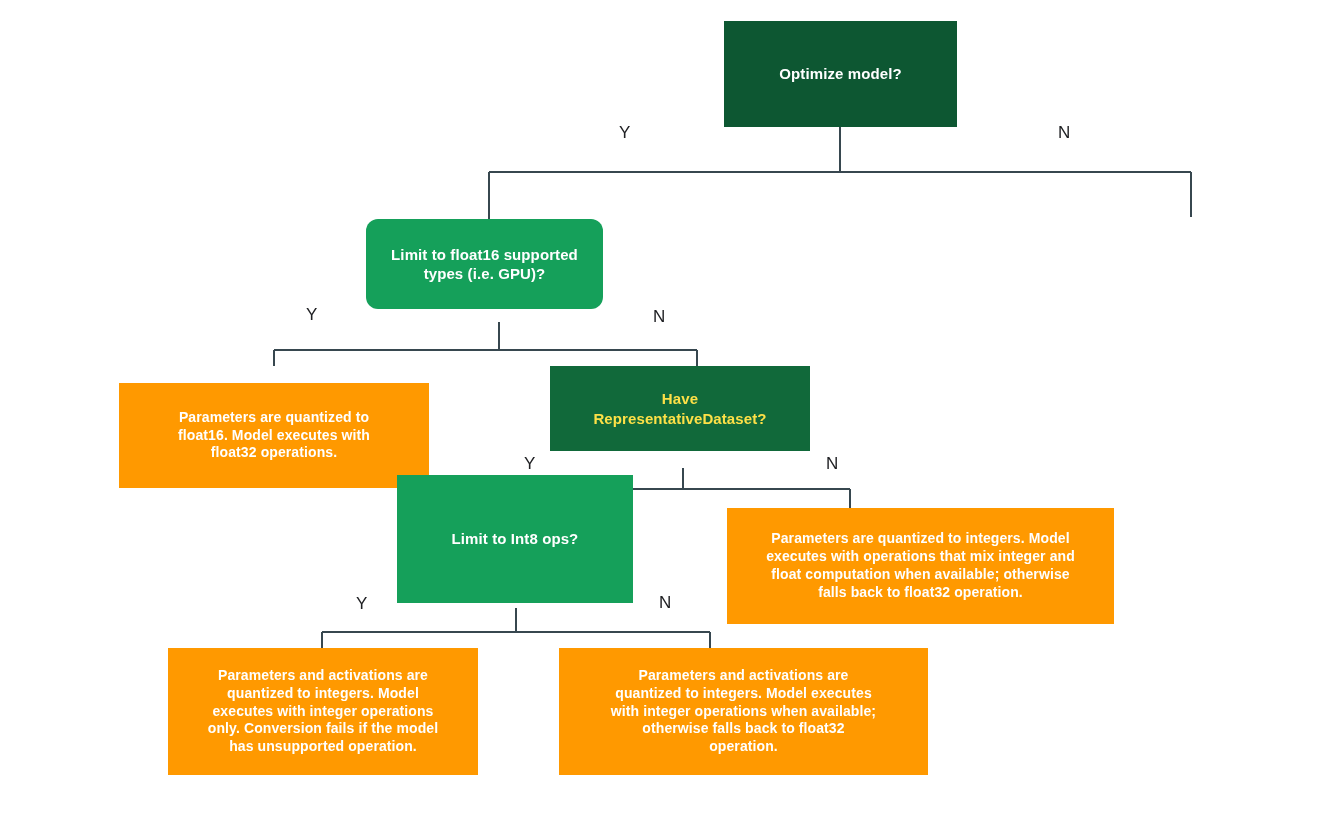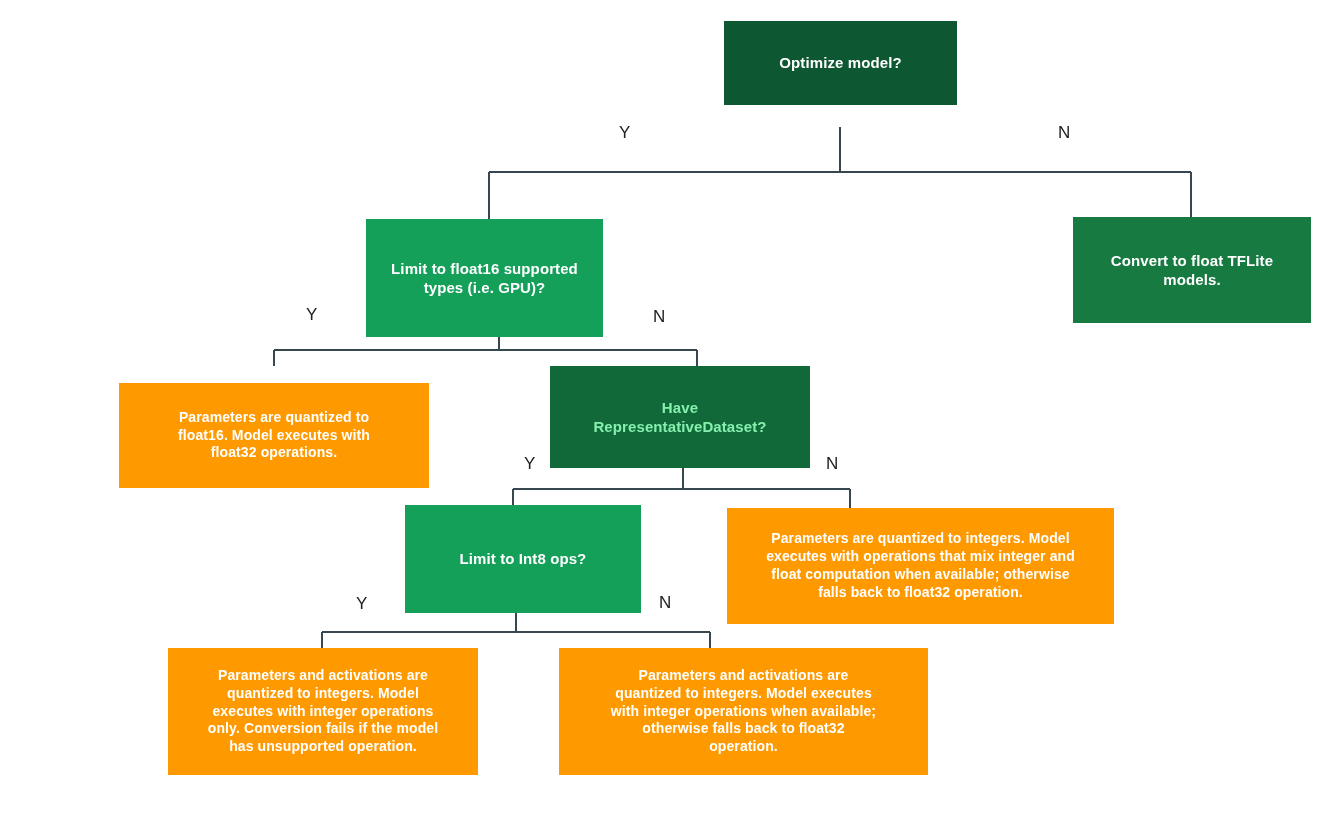--- a/index.html
+++ b/index.html
@@ -78,46 +78,42 @@
       <path d="M 513,489 L 513,505"></path>
       <path d="M 850,489 L 850,508"></path>
 
       <path d="M 516,608 L 516,632"></path>
       <path d="M 322,632 L 710,632"></path>
       <path d="M 322,632 L 322,648"></path>
       <path d="M 710,632 L 710,648"></path>
     </g>
   </svg>
 
-  <div class="node" id="node-optimize-model" style="left: 724px; top: 21px; width: 233px; height: 84px; background: rgb(13, 87, 50); font-size: 15px; color: rgb(255, 255, 255);">
+  <div class="node" id="node-optimize-model" style="left: 724px; top: 21px; width: 233px; height: 106px; background: rgb(13, 87, 50); font-size: 15px; color: rgb(255, 255, 255);">
     <span class="node-text">Optimize model?</span>
   </div>
 
-  <div class="node" id="node-limit-float16" style="left: 366px; top: 219px; width: 237px; height: 118px; background: rgb(21, 160, 90); font-size: 15px; color: rgb(255, 255, 255);">
+  <div class="node" id="node-limit-float16" style="left: 366px; top: 219px; width: 237px; height: 90px; background: rgb(21, 160, 90); font-size: 15px; color: rgb(255, 255, 255); border-radius: 12px;">
     <span class="node-text">Limit to float16 supported
 types (i.e. GPU)?</span>
   </div>
 
-  <div class="node" id="node-convert-float-tflite" style="left: 1073px; top: 217px; width: 238px; height: 106px; background: rgb(23, 122, 65); font-size: 15px; color: rgb(255, 255, 255);">
-    <span class="node-text">Convert to float TFLite
-models.</span>
-  </div>
 
   <div class="node" id="node-float16-result" style="left: 119px; top: 366px; width: 310px; height: 105px; background: rgb(255, 153, 0); font-size: 14px; color: rgb(255, 255, 255); margin-top: 17px;">
     <span class="node-text">Parameters are quantized to
 float16. Model executes with
 float32 operations.</span>
   </div>
 
-  <div class="node" id="node-have-representative-dataset" style="left: 550px; top: 366px; width: 260px; height: 102px; background: rgb(17, 105, 58); font-size: 15px; color: #86efac;">
+  <div class="node" id="node-have-representative-dataset" style="left: 550px; top: 366px; width: 260px; height: 85px; background: rgb(17, 105, 58); font-size: 15px; color: #fde047;">
     <span class="node-text">Have
 RepresentativeDataset?</span>
   </div>
 
-  <div class="node" id="node-limit-int8-ops" style="left: 397px; top: 505px; width: 236px; height: 108px; background: rgb(21, 160, 90); font-size: 15px; color: rgb(255, 255, 255); margin-left: 8px;">
+  <div class="node" id="node-limit-int8-ops" style="left: 397px; top: 475px; width: 236px; height: 128px; background: rgb(21, 160, 90); font-size: 15px; color: rgb(255, 255, 255);">
     <span class="node-text">Limit to Int8 ops?</span>
   </div>
 
   <div class="node" id="node-dynamic-range-result" style="left: 727px; top: 508px; width: 387px; height: 116px; background: rgb(255, 153, 0); font-size: 14px; color: rgb(255, 255, 255);">
     <span class="node-text">Parameters are quantized to integers. Model
 executes with operations that mix integer and
 float computation when available; otherwise
 falls back to float32 operation.</span>
   </div>
 

